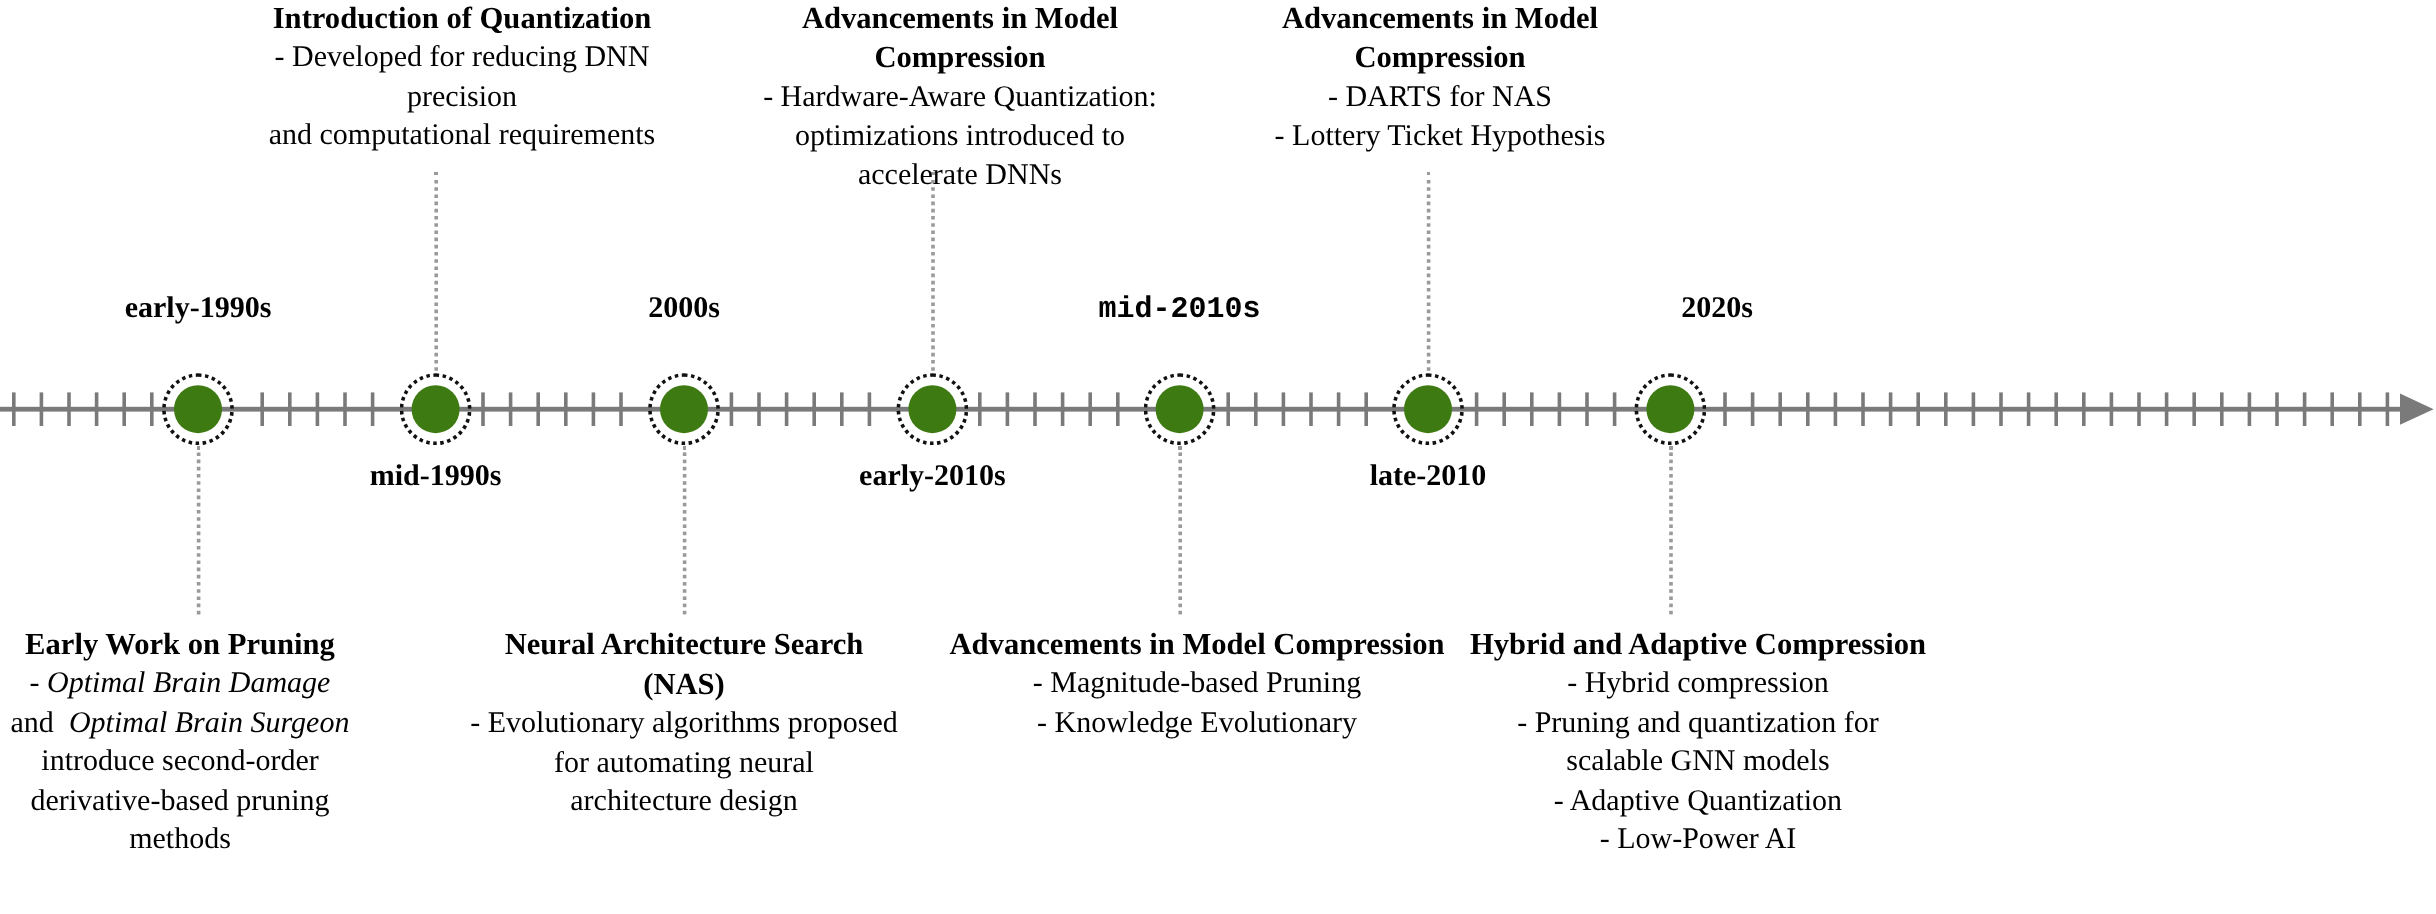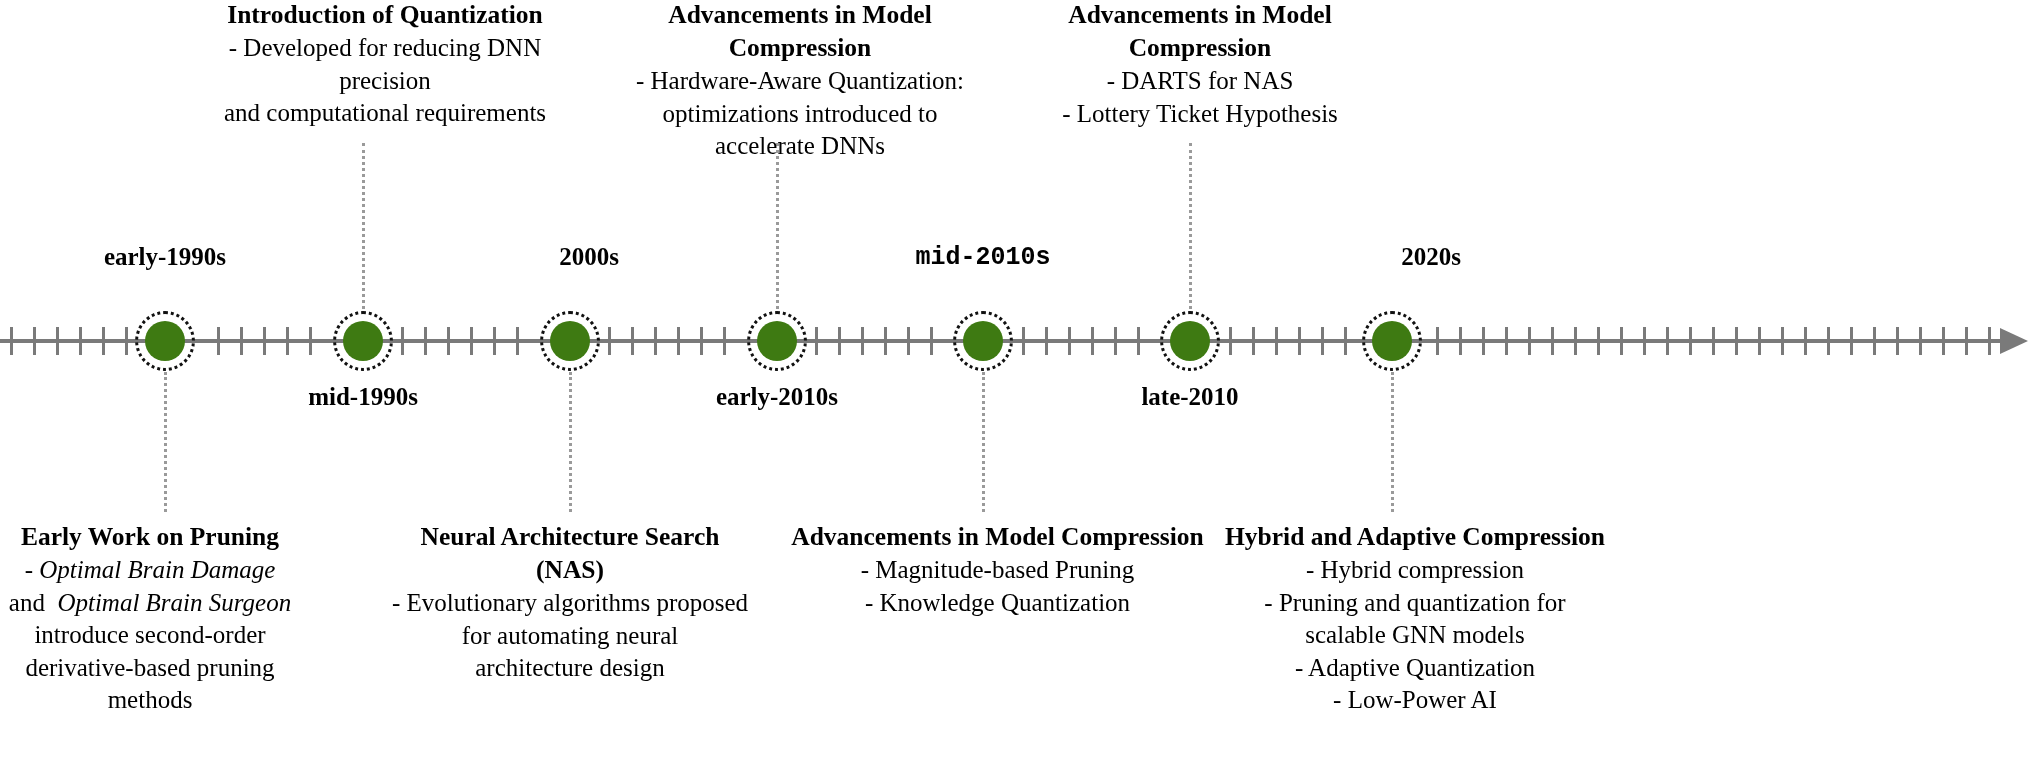--- a/index.html
+++ b/index.html
@@ -213,31 +213,31 @@
       <div class="leader" style="left: 776px; top: 143px; height: 166px;"></div>
       <div class="leader" style="left: 1189px; top: 143px; height: 166px;"></div>
       <div class="leader" style="left: 164px; top: 372px; height: 140px;"></div>
       <div class="leader" style="left: 569px; top: 372px; height: 140px;"></div>
       <div class="leader" style="left: 982px; top: 372px; height: 140px;"></div>
       <div class="leader" style="left: 1391px; top: 372px; height: 140px;"></div>
     </div>
   <div id="decades">
       <div class="decade" style="left: 165px; top: 243px;">early-1990s</div>
       <div class="decade" style="left: 363px; top: 383px;">mid-1990s</div>
-      <div class="decade" style="left: 570px; top: 243px; margin-left: 19px;">2000s</div>
+      <div class="decade" style="left: 570px; top: 243px;">2000s</div>
       <div class="decade" style="left: 777px; top: 383px;">early-2010s</div>
       <div class="decade" style="left: 983px; top: 243px; font-family: Liberation Mono, monospace;">mid-2010s</div>
       <div class="decade" style="left: 1190px; top: 383px;">late-2010</div>
       <div class="decade" style="left: 1431px; top: 243px;">2020s</div>
     </div>
   <div id="above">
       <div class="block" style="left: 185px; top: -2px; width: 400px;"><span class="b-title">Introduction of Quantization</span><span class="b-line">- Developed for reducing DNN precision</span><span class="b-line">and computational requirements</span></div>
       <div class="block" style="left: 600px; top: -2px; width: 400px;"><span class="b-title">Advancements in Model Compression</span><span class="b-line">- Hardware-Aware Quantization:</span><span class="b-line">optimizations introduced to</span><span class="b-line">accelerate DNNs</span></div>
       <div class="block" style="left: 1000px; top: -2px; width: 400px;"><span class="b-title">Advancements in Model Compression</span><span class="b-line">- DARTS for NAS</span><span class="b-line">- Lottery Ticket Hypothesis</span></div>
     </div>
   <div id="below">
       <div class="block" style="left: -10px; top: 520px; width: 320px;"><span class="b-title">Early Work on Pruning</span><span class="b-line">- <span class="ital">Optimal Brain Damage</span></span><span class="b-line">and&nbsp; <span class="ital">Optimal Brain Surgeon</span></span><span class="b-line">introduce second-order</span><span class="b-line">derivative-based pruning methods</span></div>
       <div class="block" style="left: 385px; top: 520px; width: 370px;"><span class="b-title">Neural Architecture Search (NAS)</span><span class="b-line">- Evolutionary algorithms proposed</span><span class="b-line">for automating neural</span><span class="b-line">architecture design</span></div>
-      <div class="block" style="left: 790px; top: 520px; width: 415px;"><span class="b-title">Advancements in Model Compression</span><span class="b-line">- Magnitude-based Pruning</span><span class="b-line">- Knowledge Quantization</span></div>
+      <div class="block" style="left: 790px; top: 520px; width: 415px;"><span class="b-title">Advancements in Model Compression</span><span class="b-line">- Magnitude-based Pruning</span><span class="b-line">- Knowledge Evolutionary</span></div>
       <div class="block" style="left: 1215px; top: 520px; width: 400px;"><span class="b-title">Hybrid and Adaptive Compression</span><span class="b-line">- Hybrid compression</span><span class="b-line">- Pruning and quantization for</span><span class="b-line">scalable GNN models</span><span class="b-line">- Adaptive Quantization</span><span class="b-line">- Low-Power AI</span></div>
     </div>
 
 </div>
 
 </body></html>

